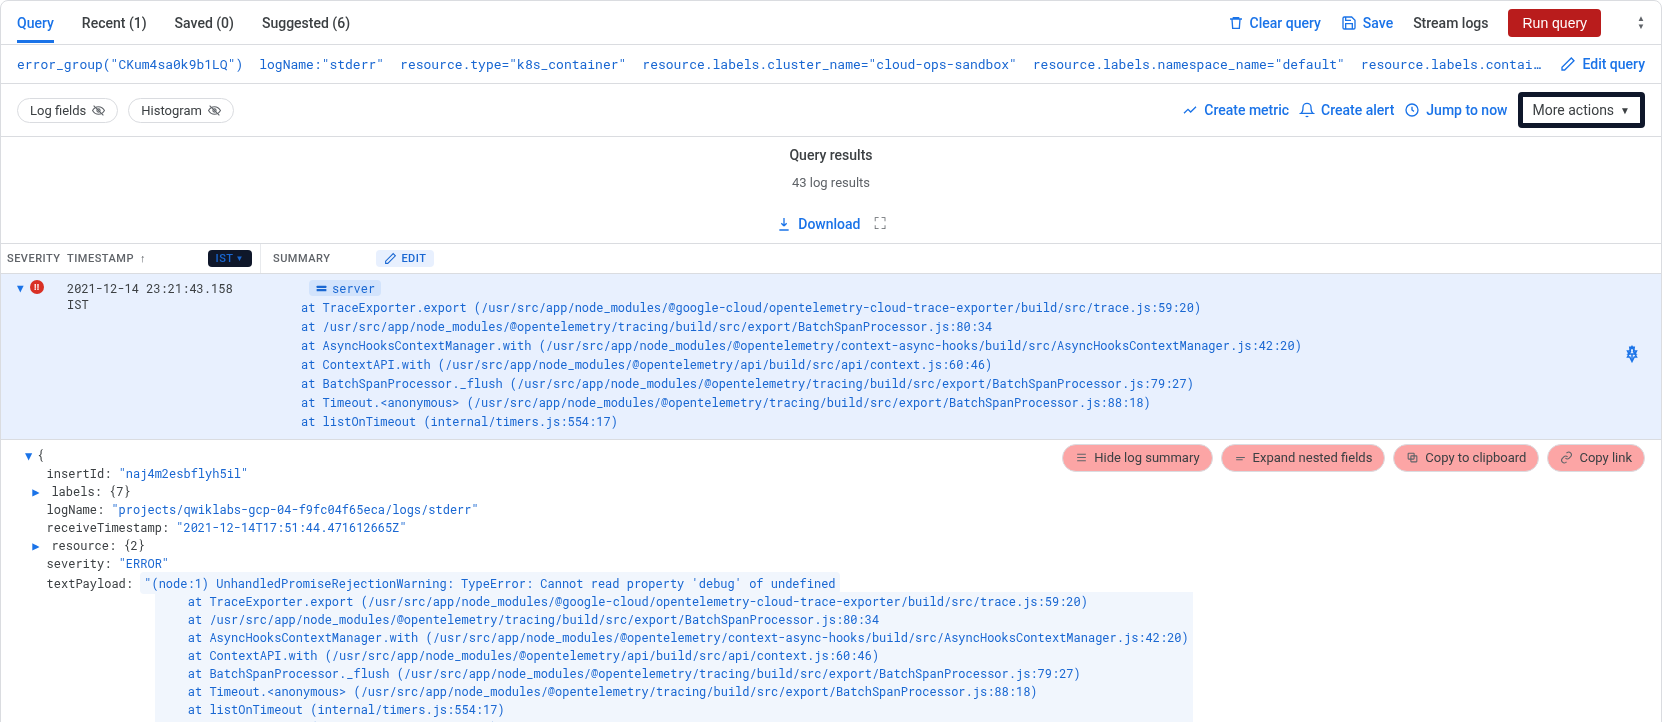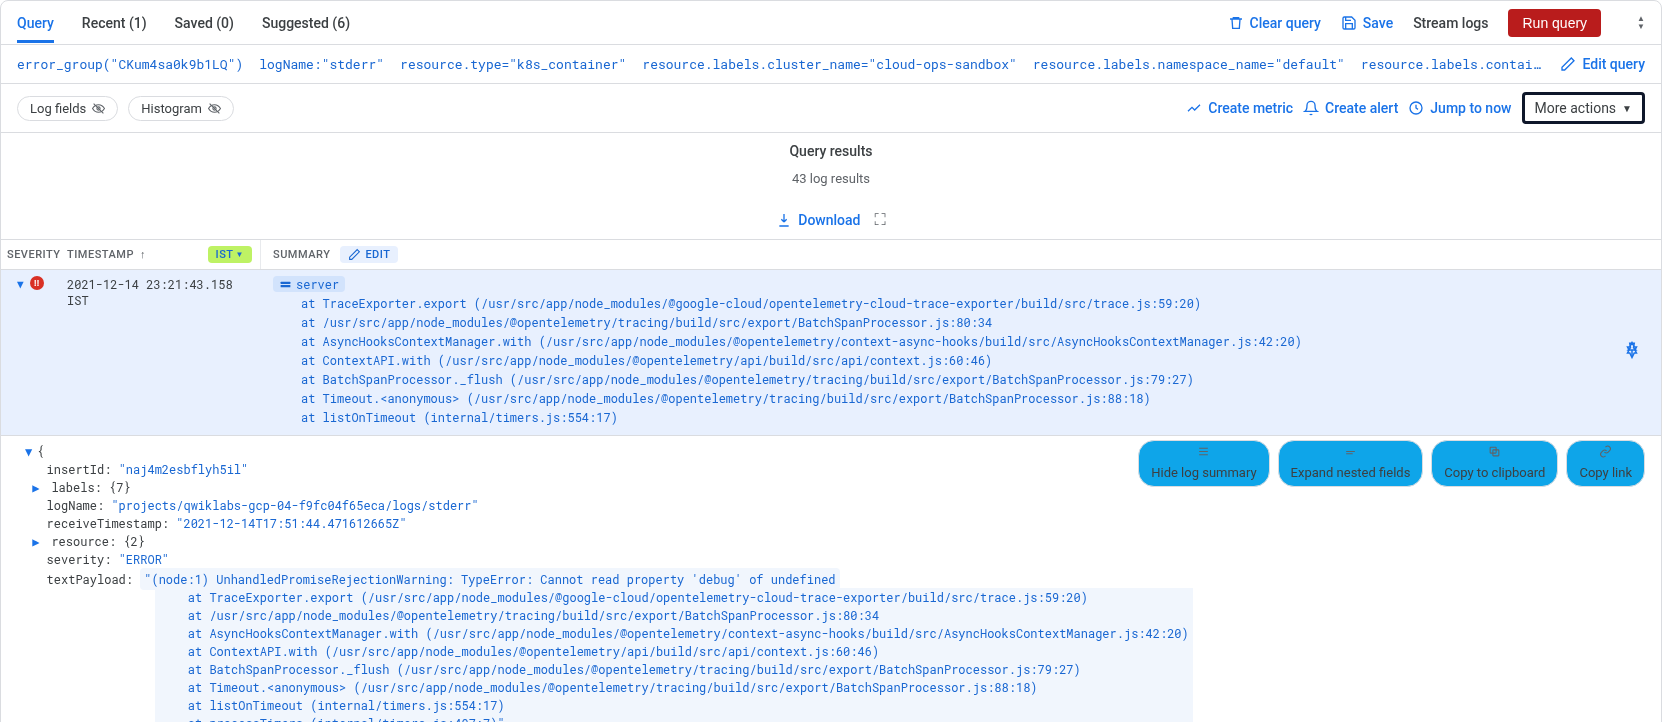--- a/index.html
+++ b/index.html
@@ -21,55 +21,55 @@
   
   .query-bar { display: flex; align-items: center; border-bottom: 1px solid #dadce0; padding: 10px 16px; gap: 16px; }
   .query-text { font-family: "Roboto Mono", Menlo, monospace; font-size: 13px; color: #1967d2; white-space: nowrap; overflow: hidden; text-overflow: ellipsis; flex: 1; }
   .query-token { margin-right: 16px; }
   .edit-query { display: inline-flex; align-items: flex-end; gap: 6px; color: #1a73e8; font-size: 14px; font-weight: 500; cursor: pointer; white-space: nowrap; }
 
   
   .toolbar { display: flex; align-items: center; padding: 8px 16px; border-bottom: 1px solid #dadce0; gap: 10px; }
   .chip { display: inline-flex; align-items: center; gap: 6px; border: 1px solid #dadce0; border-radius: 16px; padding: 4px 12px; font-size: 13px; color: #3c4043; cursor: pointer; }
   .toolbar .spacer { flex: 1; }
-  .more-actions { display: inline-flex; align-items: center; gap: 6px; border: 3px solid #0f172a; border-radius: 4px; padding: 5px 10px; font-size: 14px; color: #3c4043; cursor: pointer; }
+  .more-actions { display: inline-flex; align-items: center; gap: 6px; border: 5px solid #0f172a; border-radius: 4px; padding: 5px 10px; font-size: 14px; color: #3c4043; cursor: pointer; }
 
   
   .results-header { display: flex; align-items: center; padding: 10px 16px; gap: 12px; border-bottom: 1px solid #dadce0; flex-direction: column; }
   .results-header .title { font-weight: 500; font-size: 14px; }
   .results-header .count { font-size: 13px; color: #5f6368; }
   .results-actions { display: flex; align-items: center; gap: 14px; }
   .collapse-icon { font-size: 16px; color: #5f6368; cursor: pointer; }
 
   
   .thead { display: flex; align-items: center; border-bottom: 1px solid #dadce0; background: #fff; font-size: 11px; letter-spacing: 0.5px; color: #5f6368; font-weight: 500; height: 30px; }
   .col-sev { width: 60px; padding-left: 6px; }
   .col-ts { width: 200px; display: flex; align-items: center; gap: 6px; padding-left: 6px; position: relative; border-right: 1px solid #e8eaed; height: 100%; }
   .col-ts .arrow-up { font-size: 11px; }
-  .tz-chip { position: absolute; right: 8px; background: #bef264; color: #1967d2; padding: 2px 8px; border-radius: 4px; font-size: 11px; cursor: pointer; display: inline-flex; align-items: center; gap: 2px; }
+  .tz-chip { position: absolute; right: 8px; background: #0f172a; color: #1967d2; padding: 2px 8px; border-radius: 4px; font-size: 11px; cursor: pointer; display: inline-flex; align-items: center; gap: 2px; }
   .col-sum { flex: 1; padding-left: 12px; display: flex; align-items: center; gap: 10px; }
-  .edit-chip { background: #e8f0fe; color: #1967d2; padding: 2px 8px; border-radius: 4px; font-size: 11px; display: inline-flex; align-items: center; gap: 4px; cursor: pointer; }
+  .edit-chip { background: #e8f0fe; color: #1967d2; padding: 2px 8px; border-radius: 4px; font-size: 11px; display: inline-flex; align-items: center; gap: 4px; cursor: pointer; margin-left: 36px; }
 
   
   .log-row { display: flex; background: #e8f0fe; border-bottom: 1px solid #dadce0; padding: 4px 0 4px 0; font-family: "Roboto Mono", Menlo, monospace; font-size: 12px; position: relative; }
   .log-sev { width: 60px; display: flex; align-items: flex-start; gap: 6px; padding-left: 16px; padding-top: 2px; }
   .caret { color: #1a73e8; font-size: 11px; cursor: pointer; }
   .sev-badge { width: 14px; height: 14px; border-radius: 50%; background: #d93025; color: #fff; font-size: 9px; display: flex; align-items: center; justify-content: center; font-family: sans-serif; font-weight: bold; }
   .log-ts { width: 200px; padding-left: 6px; padding-top: 2px; }
   .log-sum { flex: 1; padding: 2px 40px 4px 12px; }
-  .server-chip { display: inline-flex; align-items: center; gap: 4px; background: #d2e3fc; color: #1967d2; padding: 0 6px; border-radius: 4px; margin-right: 6px; font-family: "Roboto Mono", Menlo, monospace; }
+  .server-chip { display: inline-flex; align-items: center; gap: 4px; background: #d2e3fc; color: #1967d2; padding: 0 6px; border-radius: 4px; margin-right: 6px; font-family: "Roboto Mono", Menlo, monospace; margin-left: 36px; }
   .log-msg { color: #3c4043; }
   .trace-lines { color: #1967d2; }
   .trace-line { display: block; padding-left: 28px; line-height: 19px; }
   .pin-icon { position: absolute; right: 20px; top: 50%; transform: translateY(-50%); color: #1a73e8; font-size: 18px; cursor: pointer; }
 
   
   .json-panel { padding: 6px 16px 10px 24px; font-family: "Roboto Mono", Menlo, monospace; font-size: 12px; line-height: 18px; position: relative; }
   .json-actions { position: absolute; right: 16px; top: 4px; display: flex; gap: 8px; font-family: Roboto, Arial, sans-serif; }
-  .json-chip { display: inline-flex; align-items: center; gap: 6px; border: 1px solid #dadce0; border-radius: 16px; padding: 4px 12px; font-size: 13px; color: #3c4043; background: #0ea5e9; cursor: pointer; flex-direction: column; }
+  .json-chip { display: inline-flex; align-items: center; gap: 6px; border: 1px solid #dadce0; border-radius: 16px; padding: 4px 12px; font-size: 13px; color: #3c4043; background: #fca5a5; cursor: pointer; }
   .json-line { white-space: pre; }
   .json-caret { color: #1a73e8; cursor: pointer; display: inline-block; width: 12px; }
   .json-key { color: #3c4043; }
   .json-brace { color: #3c4043; }
   .json-str { color: #1967d2; }
   .json-payload { background: #f1f6fd; border-radius: 4px; display: inline-block; padding: 2px 4px; }
   .payload-block { margin-left: 130px; background: #f1f6fd; border-radius: 0 0 4px 4px; padding: 0 4px 2px 4px; margin-top: -2px; display: inline-block; }
   .payload-line { color: #1967d2; white-space: pre; line-height: 18px; }
   .svg-icon { width: 16px; height: 16px; flex-shrink: 0; }
   .svg-icon-sm { width: 13px; height: 13px; flex-shrink: 0; }

